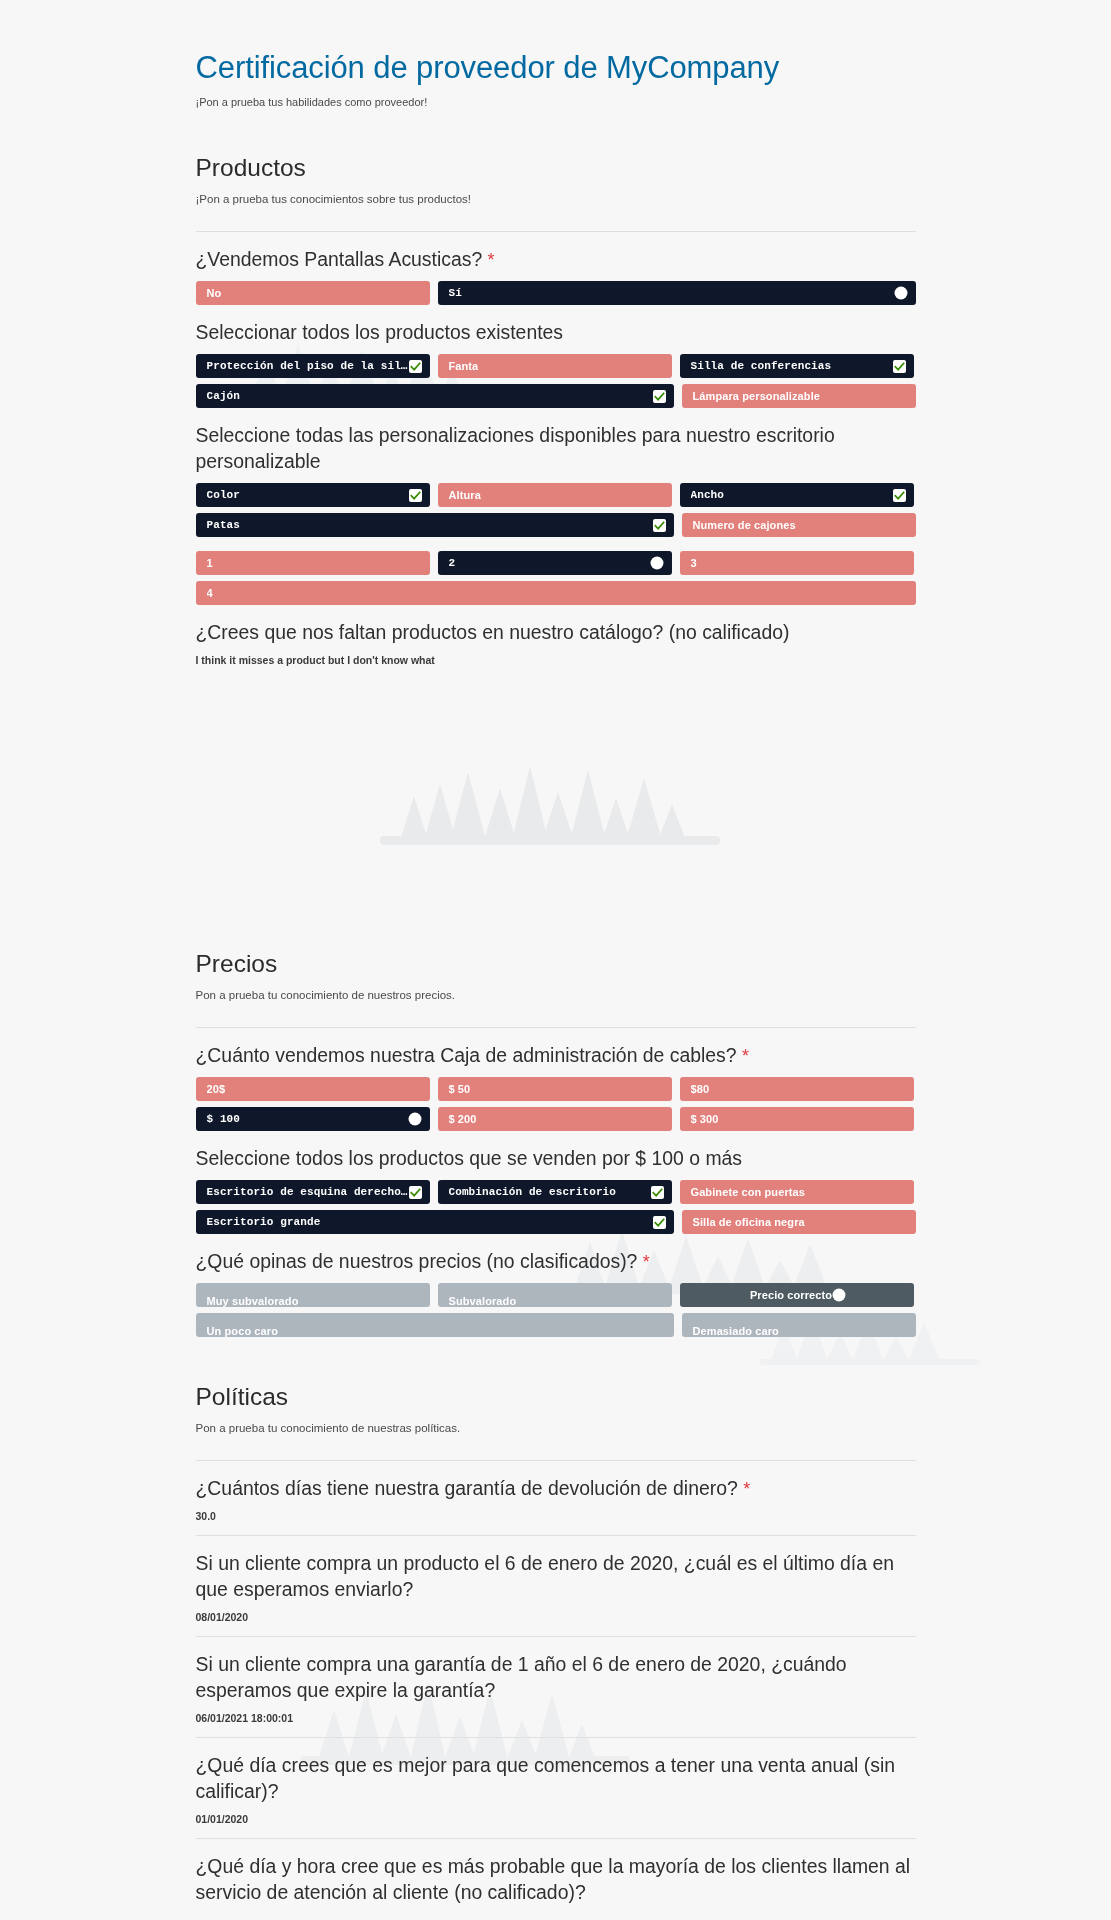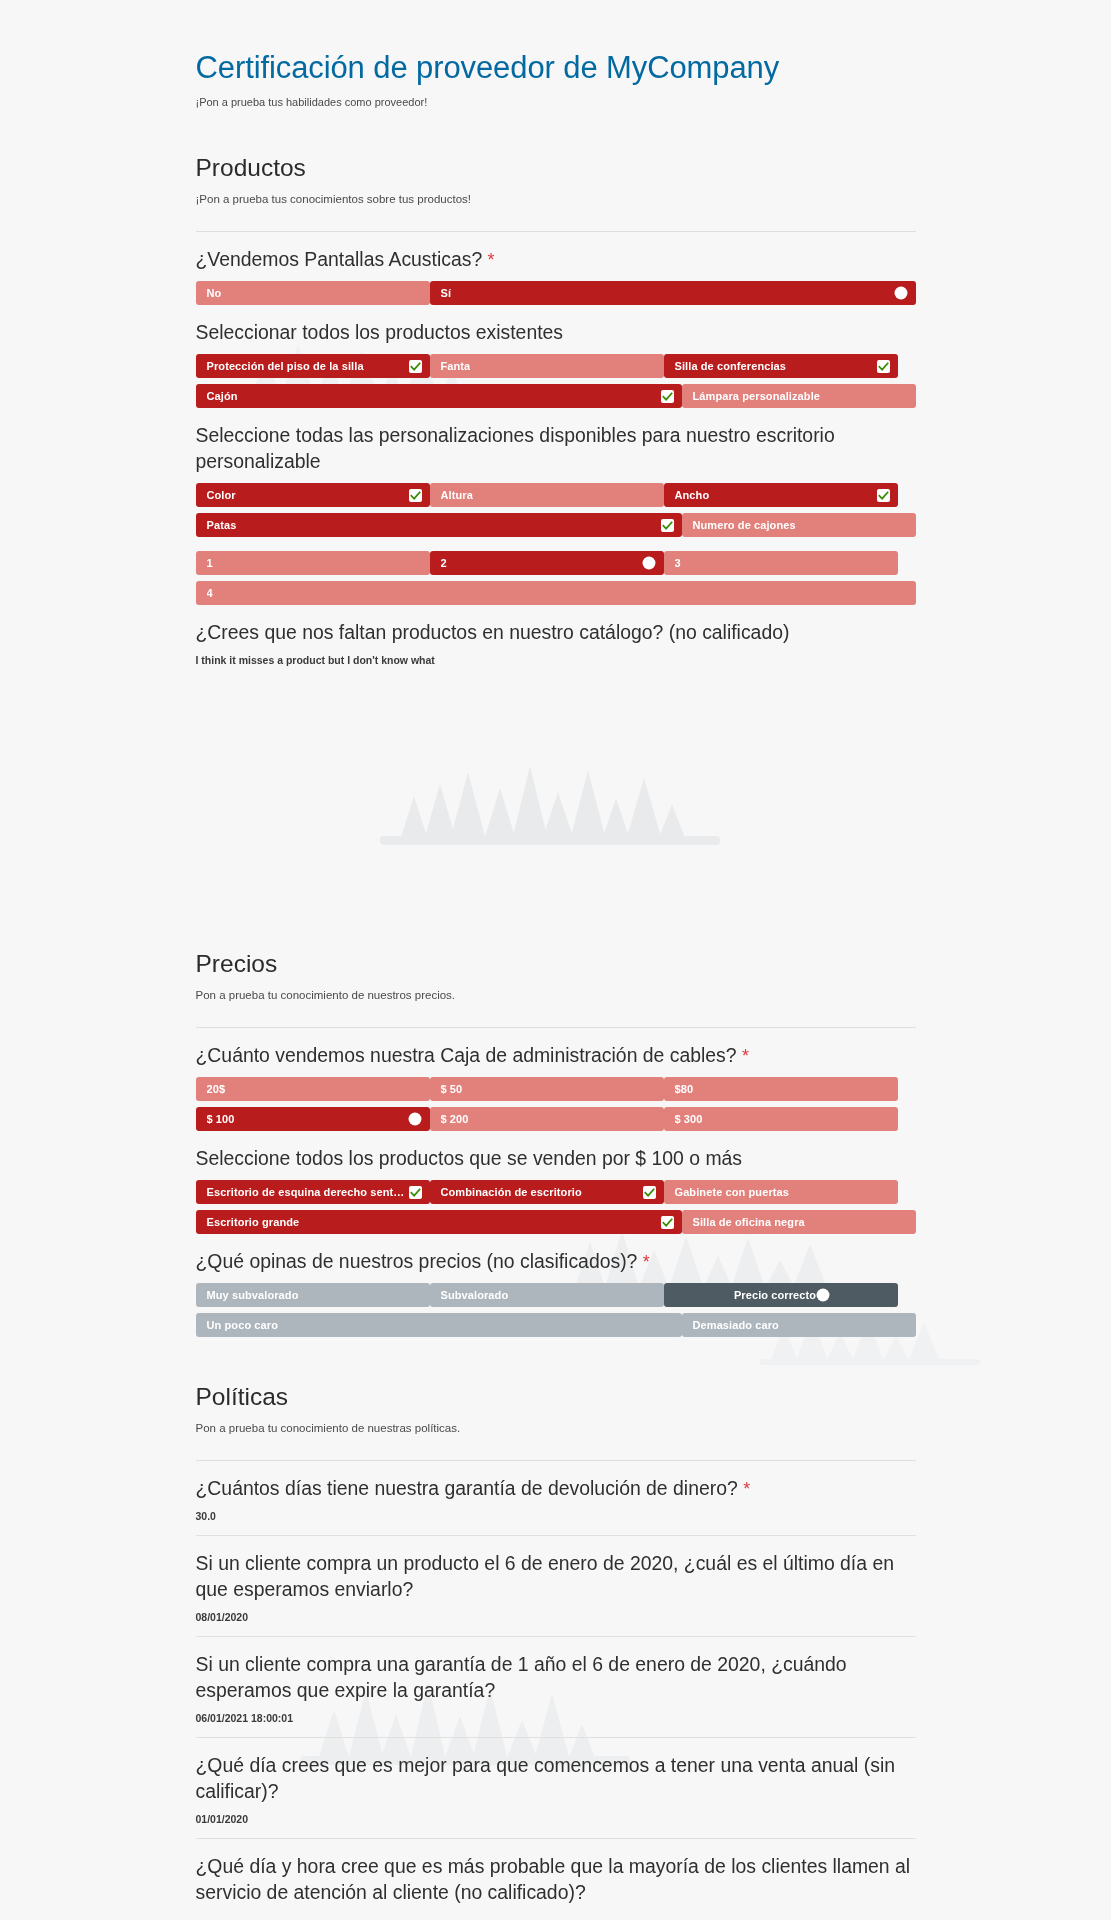--- a/index.html
+++ b/index.html
@@ -43,36 +43,36 @@
 
   
   .question { margin-top: 14px; }
   .q-text {
     font-size: 19.4px; font-weight: 400; color: #2f2f2f;
     line-height: 1.34; margin: 0 0 9px 0;
   }
   .req { color: #e0393e; font-size: 18px; }
 
   
-  .answers { display: flex; flex-wrap: wrap; gap: 6px 0; }
+  .answers { display: flex; flex-wrap: wrap; gap: 6px 8px; }
   .ans {
     height: 24px; border-radius: 3px;
     display: flex; align-items: center; justify-content: space-between;
     padding: 0 8px 0 11px;
     font-size: 11px; font-weight: bold; color: #ffffff;
     letter-spacing: .1px; user-select: none; cursor: pointer;
     line-height: 1;
   }
   .ans .lbl { white-space: nowrap; overflow: hidden; text-overflow: ellipsis; }
   .w3 { width: 234px; }       
   .w-wide { flex: 1 1 auto; } 
 
   .ans.red   { background: #e2807c; }
-  .ans.green { background: #b91c1c; }
-  .ans.grey  { background: #adb5bd; }
+  .ans.green { background: #0f172a; font-family: Liberation Mono, monospace; }
+  .ans.grey  { background: #adb5bd; align-items: flex-end; }
   .ans.dark  { background: #4f5b62; justify-content: center; }
 
   
   .ico { flex: 0 0 auto; display: inline-flex; align-items: center; justify-content: center; }
   .ck-box {
     width: 13px; height: 13px; border-radius: 2px; background: #fff;
     display: inline-flex; align-items: center; justify-content: center;
   }
   .ck-box svg { width: 11px; height: 11px; }
   .ck-circle { width: 14px; height: 14px; display:inline-flex; }

